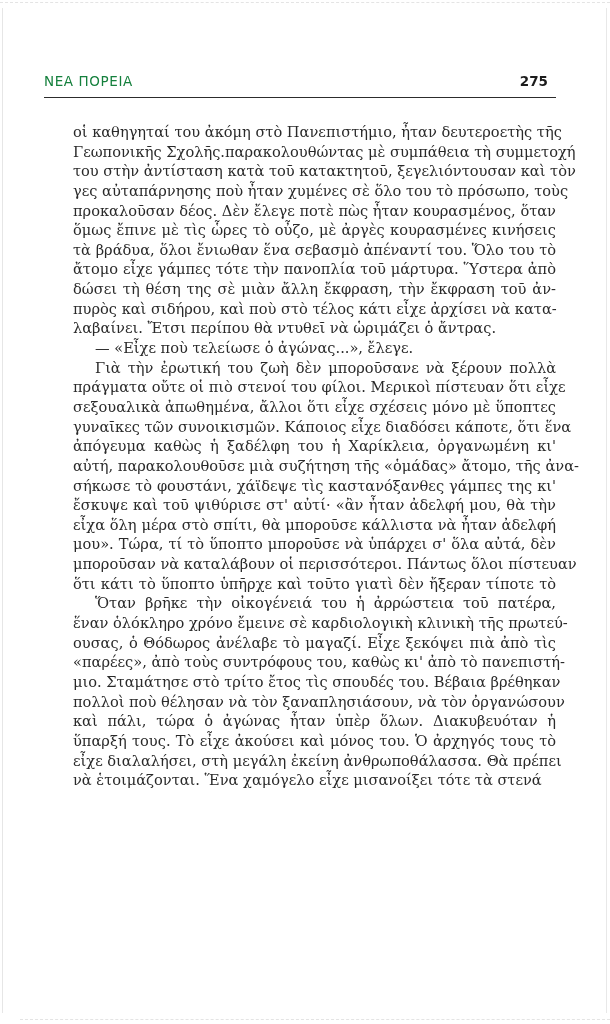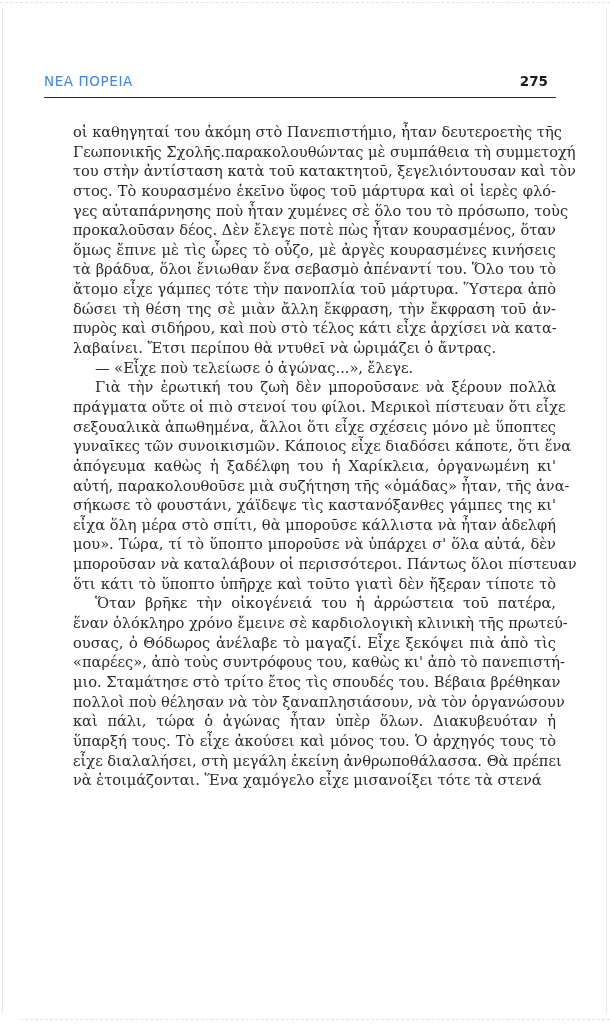--- a/index.html
+++ b/index.html
@@ -38,21 +38,21 @@
       width: 512px;
       height: 20px;
     }
     .journal-title {
       position: absolute;
       left: 0;
       top: 0;
       font-family: "DejaVu Sans", "Liberation Sans", sans-serif;
       font-size: 13.5px;
       letter-spacing: 0.6px;
-      color: #3b82f6;
+      color: #15803d;
     }
     .page-number {
       position: absolute;
       right: 8px;
       top: 0;
       font-family: "DejaVu Sans", "Liberation Sans", sans-serif;
       font-size: 13.5px;
       font-weight: bold;
       color: #1c1c1c;
     }
@@ -99,41 +99,41 @@
   <span class="journal-title">ΝΕΑ ΠΟΡΕΙΑ</span>
   <span class="page-number">275</span>
 </header>
 <div class="header-rule"></div>
 
 <main class="body-text" id="body-text">
     <div>
       <span class="line">οἱ καθηγηταί του ἀκόμη στὸ Πανεπιστήμιο, ἦταν δευτεροετὴς τῆς</span>
       <span class="line">Γεωπονικῆς Σχολῆς.παρακολουθώντας μὲ συμπάθεια τὴ συμμετοχή</span>
       <span class="line">του στὴν ἀντίσταση κατὰ τοῦ κατακτητοῦ, ξεγελιόντουσαν καὶ τὸν</span>
-      <span class="line">στος. Τὸ κουρασμένο ἐκεῖνο ὕφος τοῦ μάρτυρα καὶ οἱ ἱερὲς φλό-</span>
       <span class="line">γες αὐταπάρνησης ποὺ ἦταν χυμένες σὲ ὅλο του τὸ πρόσωπο, τοὺς</span>
       <span class="line">προκαλοῦσαν δέος. Δὲν ἔλεγε ποτὲ πὼς ἦταν κουρασμένος, ὅταν</span>
       <span class="line">ὅμως ἔπινε μὲ τὶς ὧρες τὸ οὖζο, μὲ ἀργὲς κουρασμένες κινήσεις</span>
       <span class="line">τὰ βράδυα, ὅλοι ἔνιωθαν ἕνα σεβασμὸ ἀπέναντί του. Ὅλο του τὸ</span>
       <span class="line">ἄτομο εἶχε γάμπες τότε τὴν πανοπλία τοῦ μάρτυρα. Ὕστερα ἀπὸ</span>
       <span class="line">δώσει τὴ θέση της σὲ μιὰν ἄλλη ἔκφραση, τὴν ἔκφραση τοῦ ἀν-</span>
       <span class="line">πυρὸς καὶ σιδήρου, καὶ ποὺ στὸ τέλος κάτι εἶχε ἀρχίσει νὰ κατα-</span>
       <span class="line last">λαβαίνει. Ἔτσι περίπου θὰ ντυθεῖ νὰ ὡριμάζει ὁ ἄντρας.</span>
     </div>
     <div>
       <span class="line indent last">— «Εἶχε ποὺ τελείωσε ὁ ἀγώνας...», ἔλεγε.</span>
     </div>
     <div>
       <span class="line indent">Γιὰ τὴν ἐρωτική του ζωὴ δὲν μποροῦσανε νὰ ξέρουν πολλὰ</span>
       <span class="line">πράγματα οὔτε οἱ πιὸ στενοί του φίλοι. Μερικοὶ πίστευαν ὅτι εἶχε</span>
       <span class="line">σεξουαλικὰ ἀπωθημένα, ἄλλοι ὅτι εἶχε σχέσεις μόνο μὲ ὕποπτες</span>
       <span class="line">γυναῖκες τῶν συνοικισμῶν. Κάποιος εἶχε διαδόσει κάποτε, ὅτι ἕνα</span>
       <span class="line">ἀπόγευμα καθὼς ἡ ξαδέλφη του ἡ Χαρίκλεια, ὀργανωμένη κι'</span>
-      <span class="line">αὐτή, παρακολουθοῦσε μιὰ συζήτηση τῆς «ὁμάδας» ἦταν, τῆς ἀνα-</span>
+      <span class="line">αὐτή, παρακολουθοῦσε μιὰ συζήτηση τῆς «ὁμάδας» ἄτομο, τῆς ἀνα-</span>
       <span class="line">σήκωσε τὸ φουστάνι, χάϊδεψε τὶς καστανόξανθες γάμπες της κι'</span>
+      <span class="line">ἔσκυψε καὶ τοῦ ψιθύρισε στ' αὐτί· «ἂν ἦταν ἀδελφή μου, θὰ τὴν</span>
       <span class="line">εἶχα ὅλη μέρα στὸ σπίτι, θὰ μποροῦσε κάλλιστα νὰ ἦταν ἀδελφή</span>
       <span class="line">μου». Τώρα, τί τὸ ὕποπτο μποροῦσε νὰ ὑπάρχει σ' ὅλα αὐτά, δὲν</span>
       <span class="line">μποροῦσαν νὰ καταλάβουν οἱ περισσότεροι. Πάντως ὅλοι πίστευαν</span>
       <span class="line">ὅτι κάτι τὸ ὕποπτο ὑπῆρχε καὶ τοῦτο γιατὶ δὲν ἤξεραν τίποτε τὸ</span>
     </div>
     <div>
       <span class="line indent">Ὅταν βρῆκε τὴν οἰκογένειά του ἡ ἀρρώστεια τοῦ πατέρα,</span>
       <span class="line">ἕναν ὁλόκληρο χρόνο ἔμεινε σὲ καρδιολογικὴ κλινικὴ τῆς πρωτεύ-</span>
       <span class="line">ουσας, ὁ Θόδωρος ἀνέλαβε τὸ μαγαζί. Εἶχε ξεκόψει πιὰ ἀπὸ τὶς</span>
       <span class="line">«παρέες», ἀπὸ τοὺς συντρόφους του, καθὼς κι' ἀπὸ τὸ πανεπιστή-</span>

